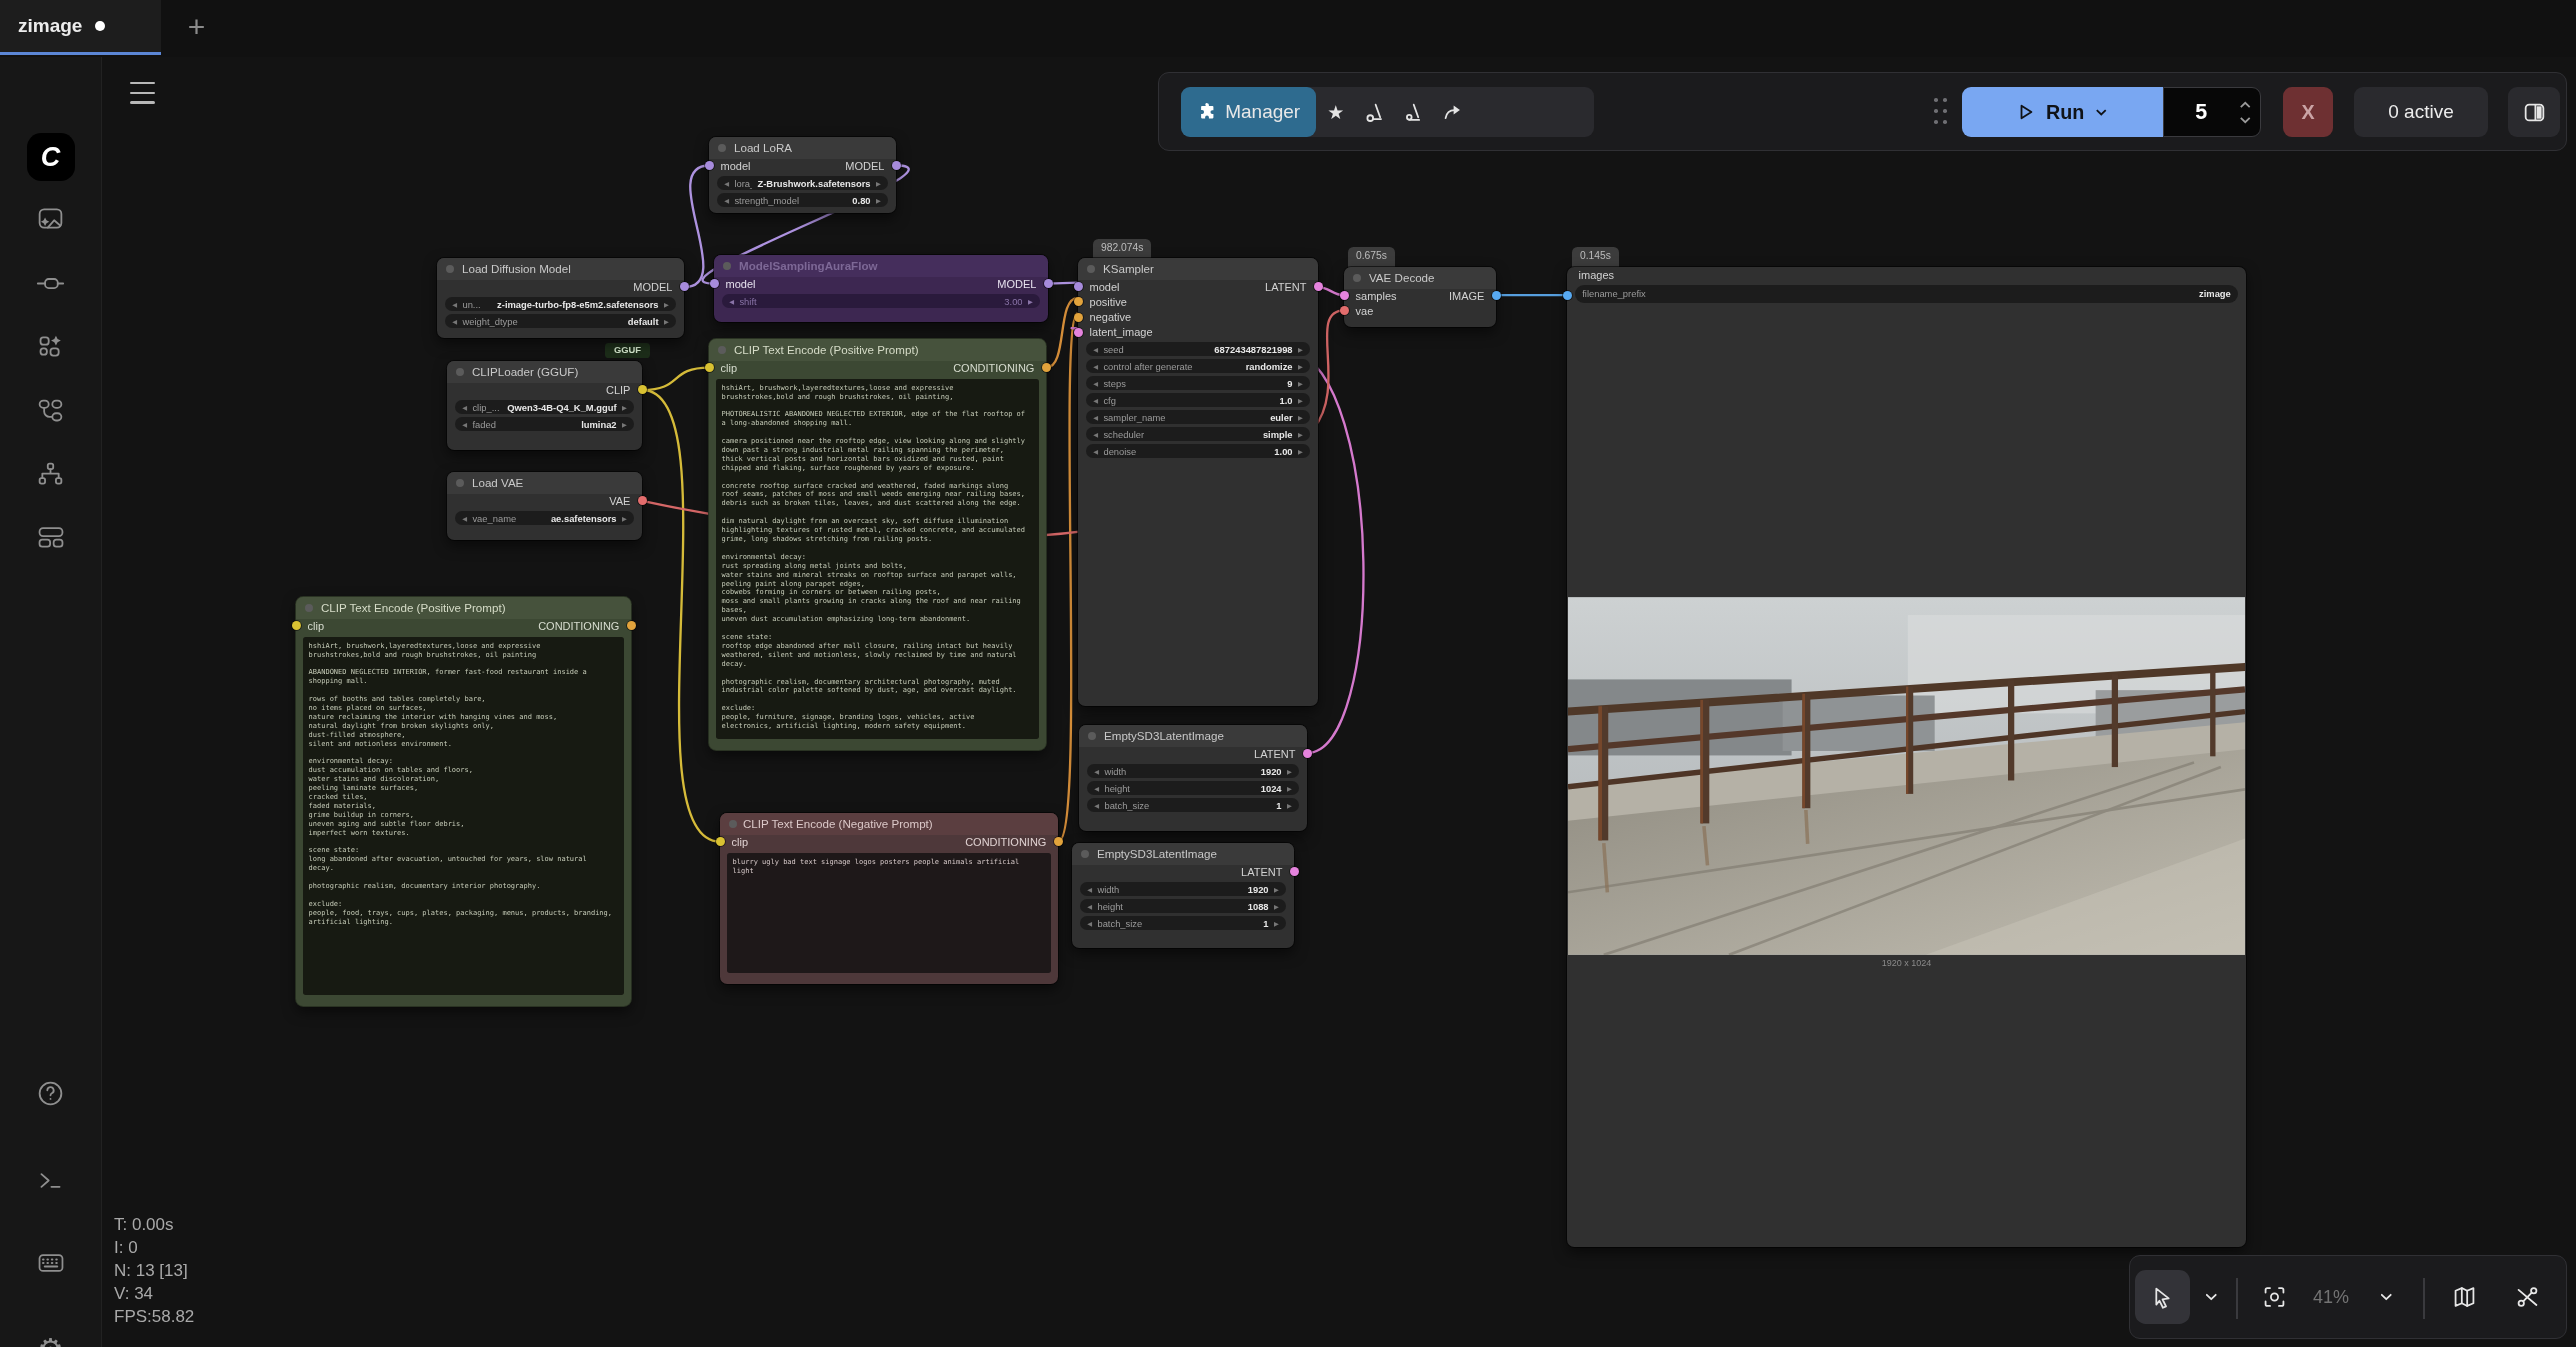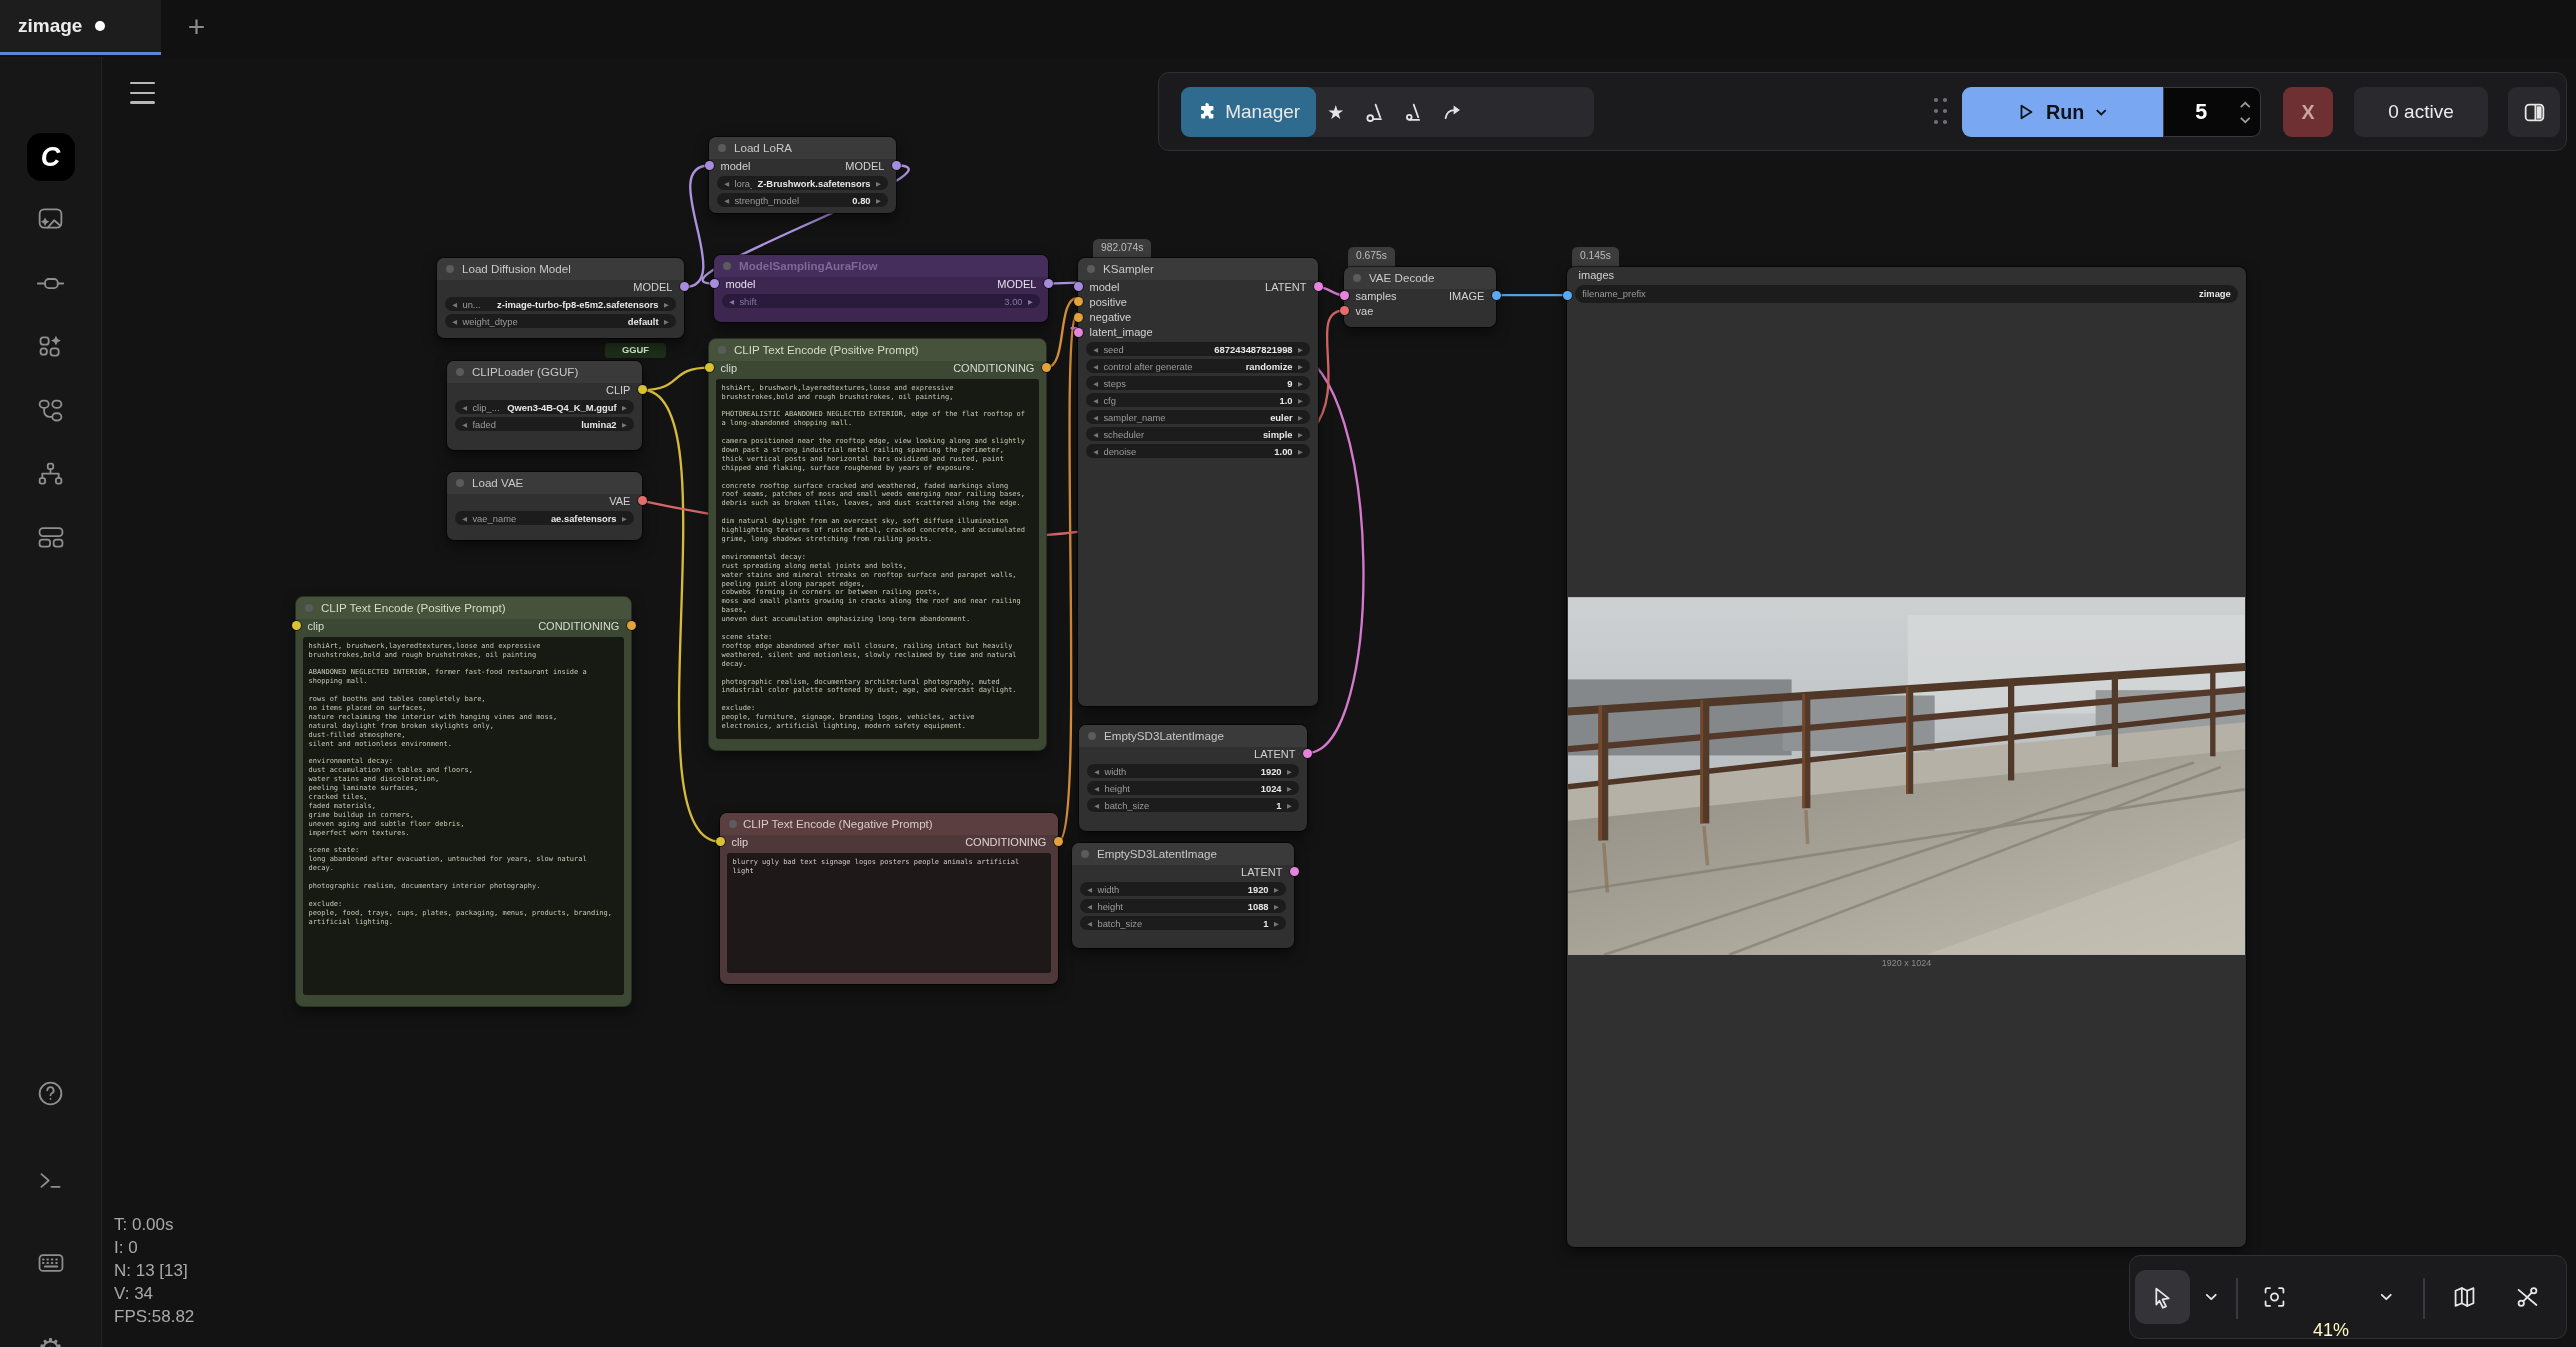--- a/index.html
+++ b/index.html
@@ -75,40 +75,40 @@
   .node.bypass { background:#3d2751; } .node.bypass .nhead { background:#452e5c; }
   .node.bypass .ntitle { color:#7d6896;font-weight:bold; } .node.bypass .prow { color:#e6e1ee; }
   .node.bypass .widget { background:#2a1a3c; }
   .node.bypass .widget .wl, .node.bypass .widget .wv, .node.bypass .widget .arr { color:#8a74a8; font-weight:400; }
   .prompt { margin:3.6px 7.2px; background:#171a12; border-radius:2.7px; padding:4.5px 5.4px;
             font-family:"DejaVu Sans Mono", monospace; font-size:7px; line-height:8.9px;
             color:#c6ccb8; white-space:pre-wrap; overflow:hidden; }
   .node.maroon .prompt { background:#1e1819; color:#d8cbcb; }
   .time-badge { position:absolute; height:19.7px; padding:0 8px; background:#3c3c3c; border-radius:5.4px 5.4px 0 0;
                 color:#bdbdbd; font-size:10.3px; line-height:18px; z-index:9; }
-  #gguf-badge { position:absolute; left:605px; top:343px; height:15px; padding:0 17px; background:#1d2e1a;
+  #gguf-badge { position:absolute; left:605px; top:343px; height:15px; padding:0 9px; background:#1d2e1a;
                 border-radius:3.6px; color:#d6e9cf; font-size:9.4px; font-weight:700; line-height:14.3px; z-index:9; }
   
   .preview { position:absolute; left:0.9px; top:330px; width:677px; height:358px; overflow:hidden; }
   .preview-caption { position:absolute; left:0; top:691px; width:100%; text-align:center;
                      color:#8a8a8a; font-size:9px; }
   
   #wires { position:absolute; left:0; top:0; z-index:5; }
   #hamburger { position:absolute; left:130px; top:82px; width:25px; height:21.5px; z-index:8;
                display:flex; flex-direction:column; justify-content:space-between; }
   #hamburger i { height:2.2px; background:#b8b8b8; border-radius:1.8px; }
   #stats { position:absolute; left:114px; top:1213px; color:#a9a9a9; font-size:17px; line-height:23px; z-index:8; }
   
   #bottom-toolbar { left:2129px; top:1255px; width:438px; height:84px; }
   .bt-item { position:absolute; top:50%; transform:translateY(-50%); display:flex; align-items:center;
              justify-content:center; color:#e6e6e6; }
   .bt-item svg { stroke:#e6e6e6; fill:none; stroke-width:2; stroke-linecap:round; stroke-linejoin:round; }
   #cursor-btn { left:5.4px; width:55px; height:54px; background:#333338; border-radius:10.7px; }
   .vdiv { position:absolute; top:21.5px; width:1.8px; height:41px; background:#3a3a3e; }
-  #zoom-level { font-size:18px; color:#fef9c3;margin-top:33px; }
+  #zoom-level { font-size:18px; color:#737373; }
   .chev { width:12.5px; height:12.5px; }
 </style>
 </head>
 <body>
 
 <div id="topbar">
   <div id="tab">
     <span class="tab-title">zimage</span>
     <span class="dirty-dot"></span>
   </div>

